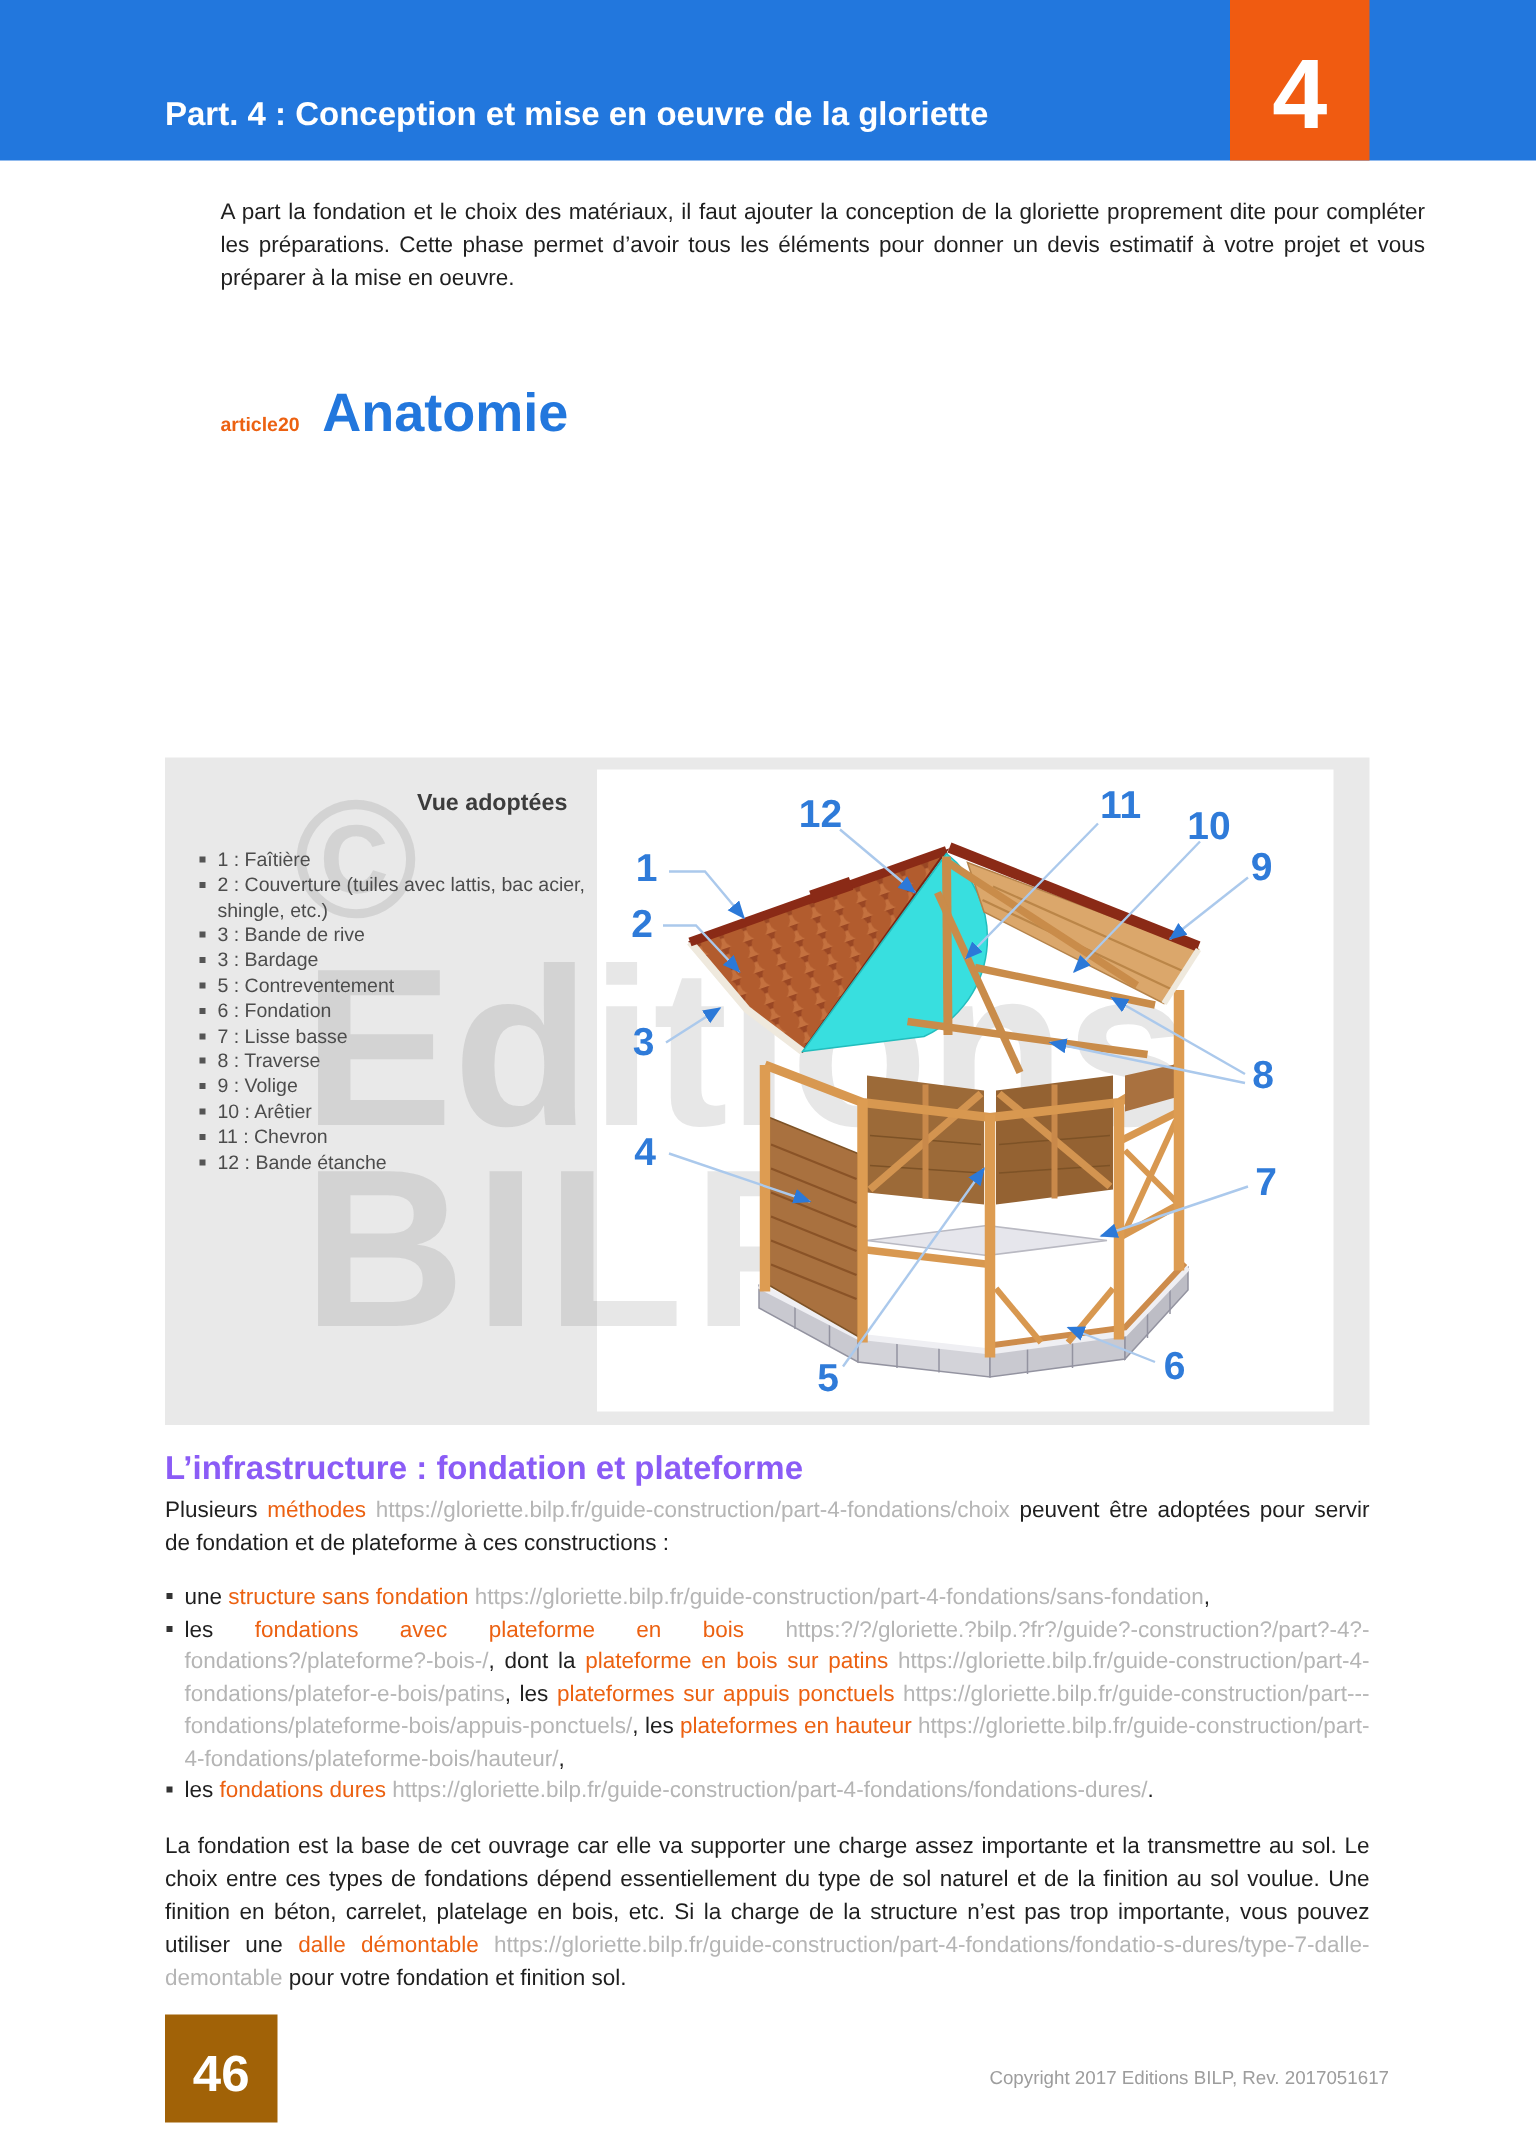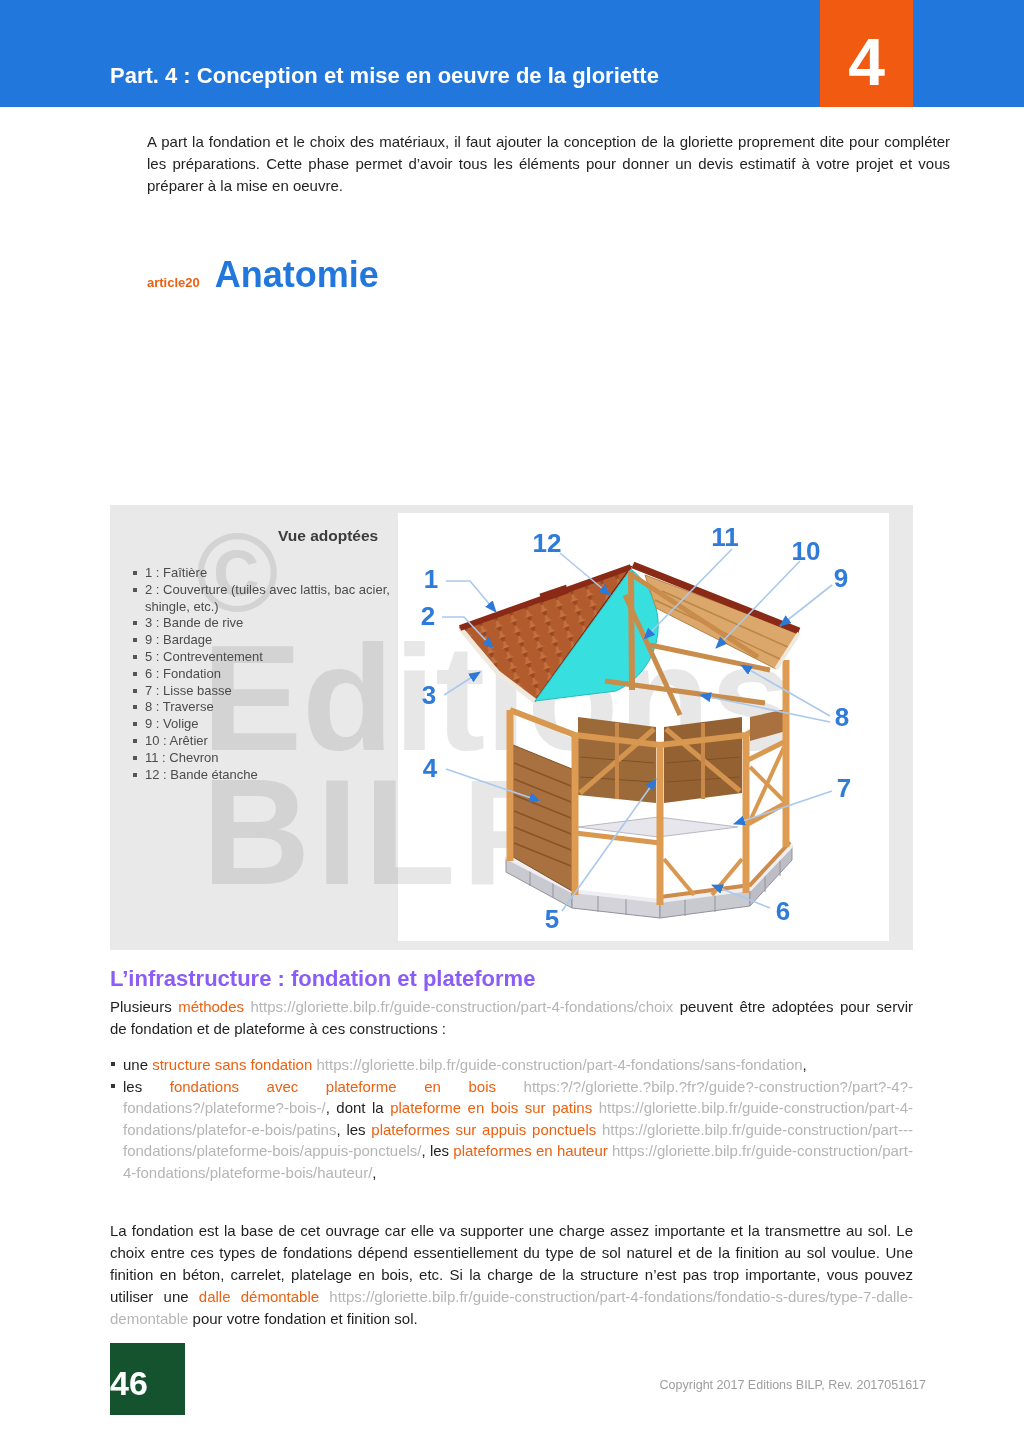--- a/index.html
+++ b/index.html
@@ -39,21 +39,21 @@
   .infra{top:966px;}
   .infra h2{font-size:22px;font-weight:700;color:#8b5cf6;margin:0 0 4px;}
   .lnk{color:#ec6111;}
   .url{color:#b5b5b5;}
   ul.blist{list-style:none;margin:8px 0 0;padding:0;}
   .blist li{position:relative;padding-left:13px;font-size:15px;line-height:21.5px;text-align:justify;overflow-wrap:break-word;}
   .blist li::before{content:"";position:absolute;left:1px;top:8px;width:4px;height:4px;background:#333;}
   .outro{top:1220px;}
 
   
-  .footer-box{position:absolute;left:110px;top:1343px;width:75px;height:72px;background:#14532d;text-align:left;}
+  .footer-box{position:absolute;left:110px;top:1343px;width:75px;height:72px;background:#a16207;text-align:center;}
   .footer-num{color:#fff;font-size:34px;font-weight:700;line-height:80px;}
   .copyright{position:absolute;right:122px;top:1378px;font-size:12.5px;color:#9d9d9d;}
 </style>
 </head>
 <body>
 
 <div class="page">
 
   <div class="band">
     <div class="band-title">Part. 4 : Conception et mise en oeuvre de la gloriette</div>
@@ -73,21 +73,21 @@
     <div class="fig-white"></div>
     <div class="wm wm-c">©</div>
     <div class="wm wm-1">Editions</div>
     <div class="wm wm-2">BILP</div>
 
     <div class="fig-title">Vue adoptées</div>
     <ul class="legend">
       <li>1 : Faîtière</li>
       <li>2 : Couverture (tuiles avec lattis, bac acier, shingle, etc.)</li>
       <li>3 : Bande de rive</li>
-      <li>9 : Bardage</li>
+      <li>3 : Bardage</li>
       <li>5 : Contreventement</li>
       <li>6 : Fondation</li>
       <li>7 : Lisse basse</li>
       <li>8 : Traverse</li>
       <li>9 : Volige</li>
       <li>10 : Arêtier</li>
       <li>11 : Chevron</li>
       <li>12 : Bande étanche</li>
     </ul>
 
@@ -212,30 +212,31 @@
     <div class="callout" style="left:321px;top:74px">1</div>
     <div class="callout" style="left:318px;top:111px">2</div>
     <div class="callout" style="left:319px;top:190px">3</div>
     <div class="callout" style="left:320px;top:263px">4</div>
     <div class="callout" style="left:442px;top:414px">5</div>
     <div class="callout" style="left:673px;top:406px">6</div>
     <div class="callout" style="left:734px;top:283px">7</div>
     <div class="callout" style="left:732px;top:212px">8</div>
     <div class="callout" style="left:731px;top:73px">9</div>
     <div class="callout" style="left:696px;top:46px">10</div>
-    <div class="callout" style="left:615px;top:32px">11</div>
+    <div class="callout" style="left:637px;top:32px">11</div>
     <div class="callout" style="left:437px;top:38px">12</div>
   </div>
 
   <div class="flow infra">
     <h2>L’infrastructure : fondation et plateforme</h2>
     <p class="body"><span>Plusieurs </span><span class="lnk">méthodes</span><span class="url"> https://gloriette.bilp.fr/guide-construction/part-4-fondations/choix </span><span>peuvent être adoptées pour servir de fondation et de plateforme à ces constructions :</span></p>
     <ul class="blist">
       <li><span>une </span><span class="lnk">structure sans fondation</span><span class="url"> https://gloriette.bilp.fr/guide-construction/part-4-fondations/sans-fondation</span><span>,</span></li>
       <li><span>les </span><span class="lnk">fondations avec plateforme en bois</span><span class="url"> https:?/?/gloriette.?bilp.?fr?/guide?-construction?/part?-4?-fondations?/plateforme?-bois-/</span><span>, dont la </span><span class="lnk">plateforme en bois sur patins</span><span class="url"> https://gloriette.bilp.fr/guide-construction/part-4-fondations/platefor-e-bois/patins</span><span>, les </span><span class="lnk">plateformes sur appuis ponctuels</span><span class="url"> https://gloriette.bilp.fr/guide-construction/part---fondations/plateforme-bois/appuis-ponctuels/</span><span>, les </span><span class="lnk">plateformes en hauteur</span><span class="url"> https://gloriette.bilp.fr/guide-construction/part-4-fondations/plateforme-bois/hauteur/</span><span>,</span></li>
+      <li><span>les </span><span class="lnk">fondations dures</span><span class="url"> https://gloriette.bilp.fr/guide-construction/part-4-fondations/fondations-dures/</span><span>.</span></li>
     </ul>
   </div>
 
   <div class="flow outro">
     <p class="body"><span>La fondation est la base de cet ouvrage car elle va supporter une charge assez importante et la transmettre au sol. Le choix entre ces types de fondations dépend essentiellement du type de sol naturel et de la finition au sol voulue. Une finition en béton, carrelet, platelage en bois, etc. Si la charge de la structure n’est pas trop importante, vous pouvez utiliser une </span><span class="lnk">dalle démontable</span><span class="url"> https://gloriette.bilp.fr/guide-construction/part-4-fondations/fondatio-s-dures/type-7-dalle-demontable </span><span>pour votre fondation et finition sol.</span></p>
   </div>
 
   <div class="footer-box">
     <div class="footer-num">46</div>
   </div>

